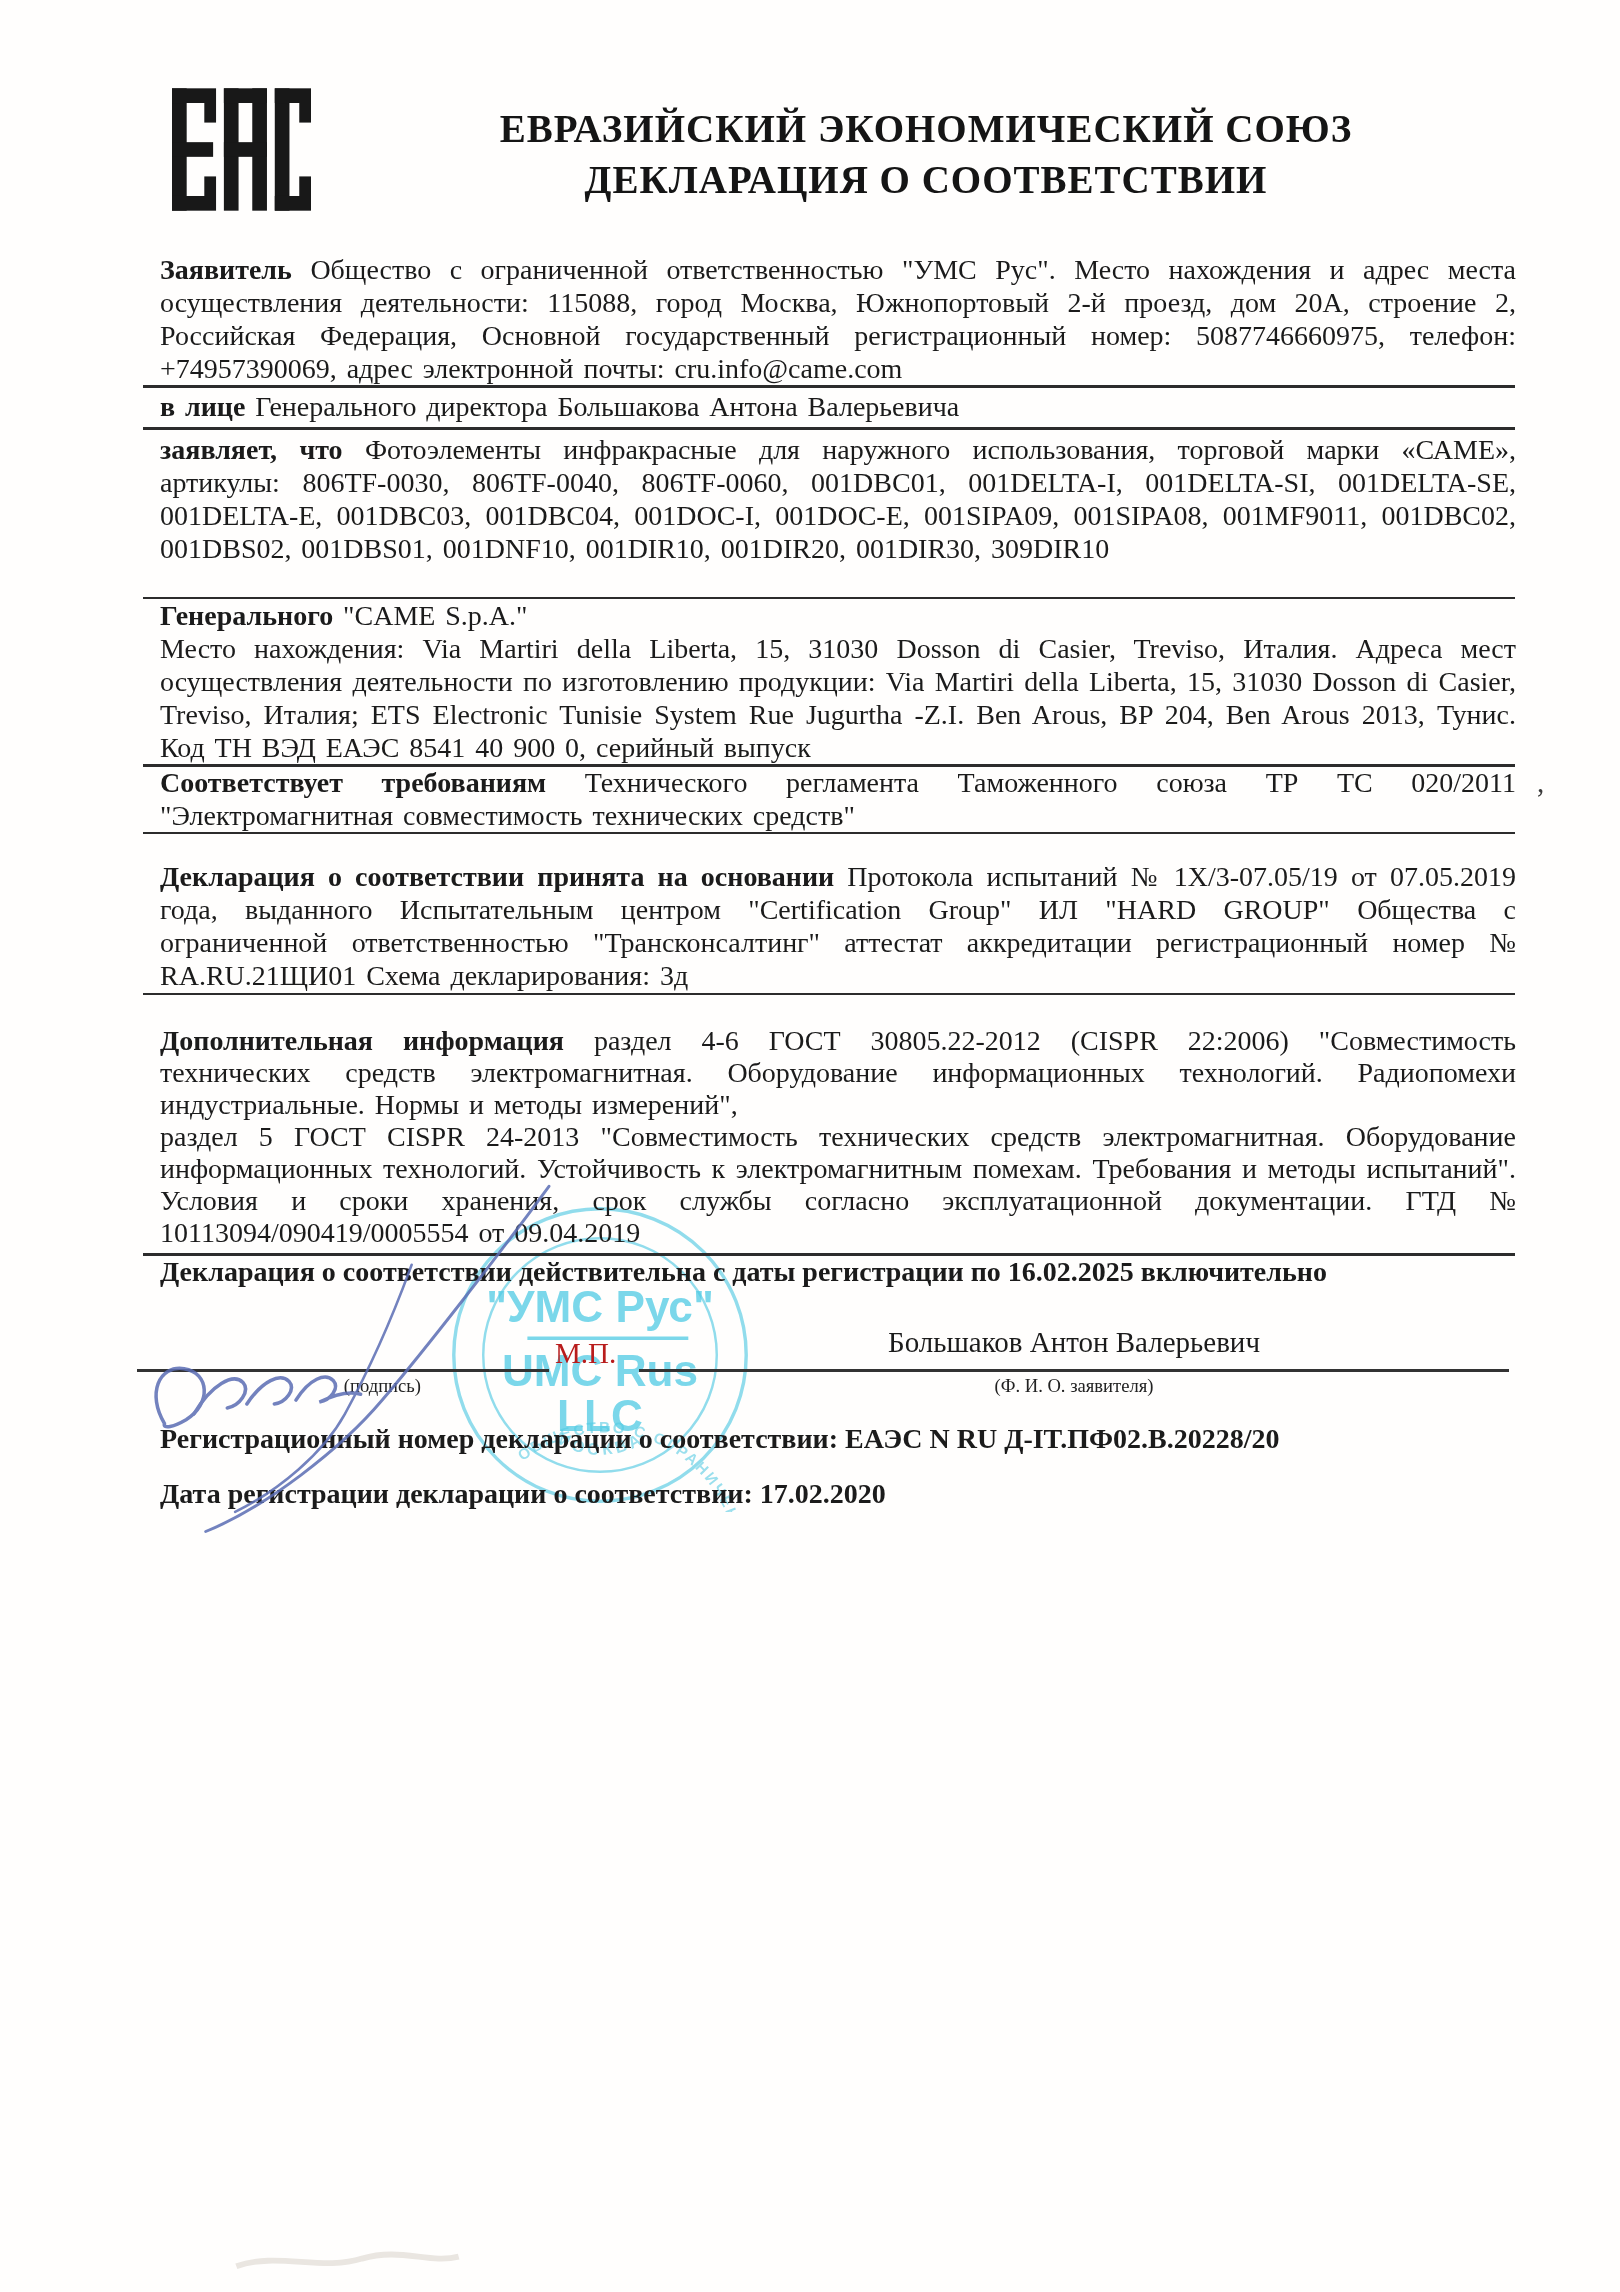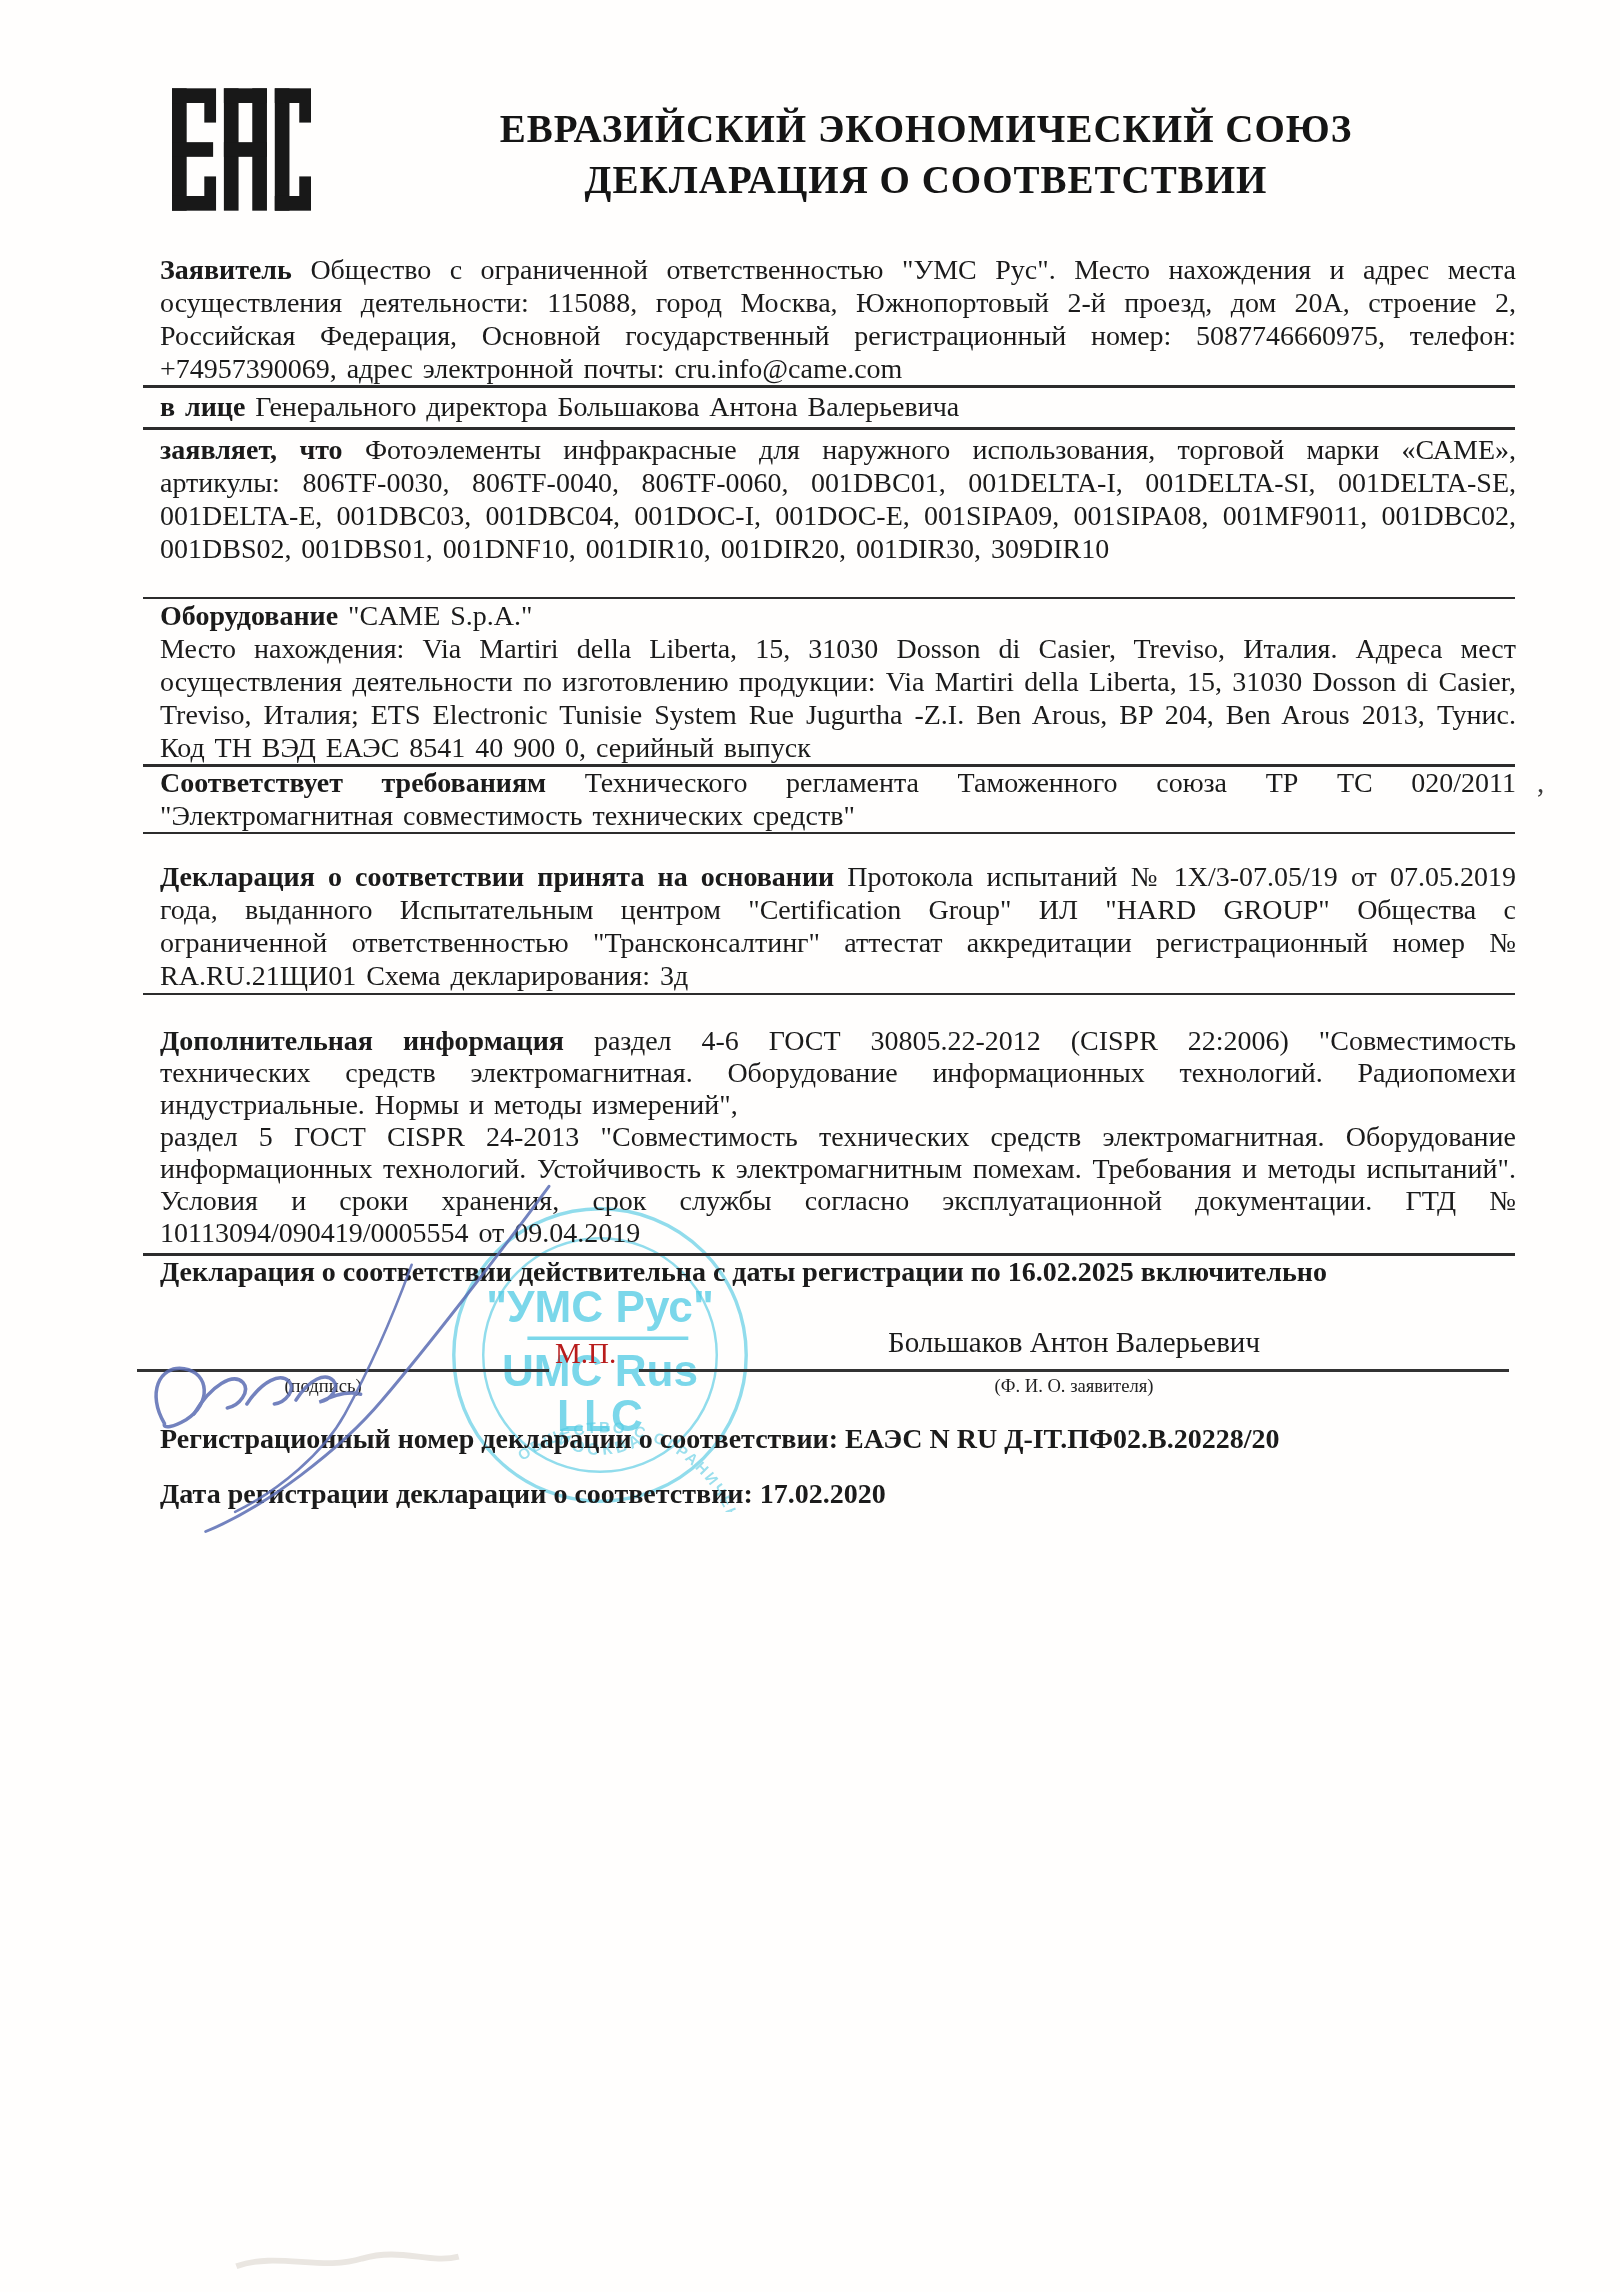--- a/index.html
+++ b/index.html
@@ -112,21 +112,21 @@
     </div>
     <div class="rule r3" style="top:427px"></div>
 
     <div class="para" style="top:433px">
       <b class="lead">заявляет, что</b>
       <span>Фотоэлементы инфракрасные для наружного использования, торговой марки «САМЕ», артикулы: 806TF-0030, 806TF-0040, 806TF-0060, 001DBC01, 001DELTA-I, 001DELTA-SI, 001DELTA-SE, 001DELTA-E, 001DBC03, 001DBC04, 001DOC-I, 001DOC-E, 001SIPA09, 001SIPA08, 001MF9011, 001DBC02, 001DBS02, 001DBS01, 001DNF10, 001DIR10, 001DIR20, 001DIR30, 309DIR10</span>
     </div>
     <div class="rule r2" style="top:597px"></div>
 
     <div class="para" style="top:599px">
-      <b class="lead">Оборудование</b>
+      <b class="lead">Генерального</b>
       <span>"CAME S.p.A."</span>
       <span class="blk">Место нахождения: Via Martiri della Liberta, 15, 31030 Dosson di Casier, Treviso, Италия. Адреса мест осуществления деятельности по изготовлению продукции: Via Martiri della Liberta, 15, 31030 Dosson di Casier, Treviso, Италия; ETS Electronic Tunisie System Rue Jugurtha -Z.I. Ben Arous, BP 204, Ben Arous 2013, Тунис. Код ТН ВЭД ЕАЭС 8541 40 900 0, серийный выпуск</span>
     </div>
     <div class="rule r3" style="top:764px"></div>
 
     <div class="para" style="top:766px">
       <b class="lead">Соответствует требованиям</b>
       <span>Технического регламента Таможенного союза ТР ТС 020/2011 "Электромагнитная совместимость технических средств"</span>
     </div>
     <div class="rule r2" style="top:832px"></div>
@@ -143,21 +143,21 @@
       <span class="blk">раздел 5 ГОСТ CISPR 24-2013 "Совместимость технических средств электромагнитная. Оборудование информационных технологий. Устойчивость к электромагнитным помехам. Требования и методы испытаний". Условия и сроки хранения, срок службы согласно эксплуатационной документации. ГТД № 10113094/090419/0005554 от 09.04.2019</span>
     </div>
     <div class="rule r3" style="top:1253px"></div>
 
     <div class="boldline" style="top:1256px">Декларация о соответствии действительна с даты регистрации по 16.02.2025 включительно</div>
 
     <div class="sig-line" style="left:137px;width:412px;"></div>
     <div class="sig-line" style="left:639px;width:870px;"></div>
     <div class="mp">М.П.</div>
     <div class="signer">Большаков Антон Валерьевич</div>
-    <div class="caption" style="left:225px;top:1375px;width:196px;">(подпись)</div>
+    <div class="caption" style="left:225px;top:1375px;width:196px;text-align:right;">(подпись)</div>
     <div class="caption" style="left:639px;top:1375px;width:870px;">(Ф. И. О. заявителя)</div>
 
     <div class="boldline" style="top:1423px">Регистрационный номер декларации о соответствии: ЕАЭС N RU Д-IT.ПФ02.В.20228/20</div>
     <div class="boldline" style="top:1478px">Дата регистрации декларации о соответствии: 17.02.2020</div>
 
     <div class="stray">,</div>
   </div>
 
   <svg class="signature-svg" viewBox="0 0 520 420" aria-hidden="true">
     <g fill="none" stroke="#5b6db4" stroke-linecap="round" opacity="0.85">

